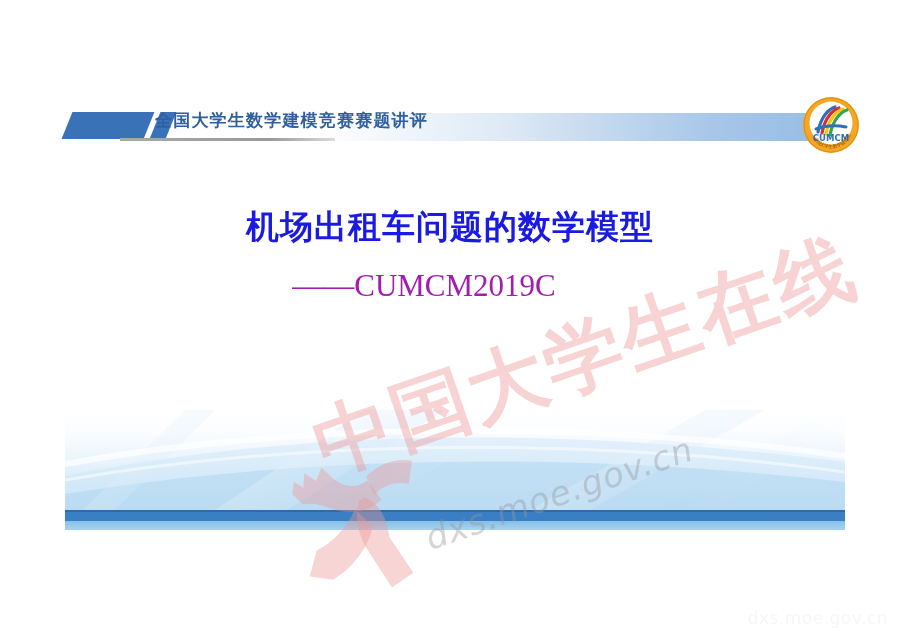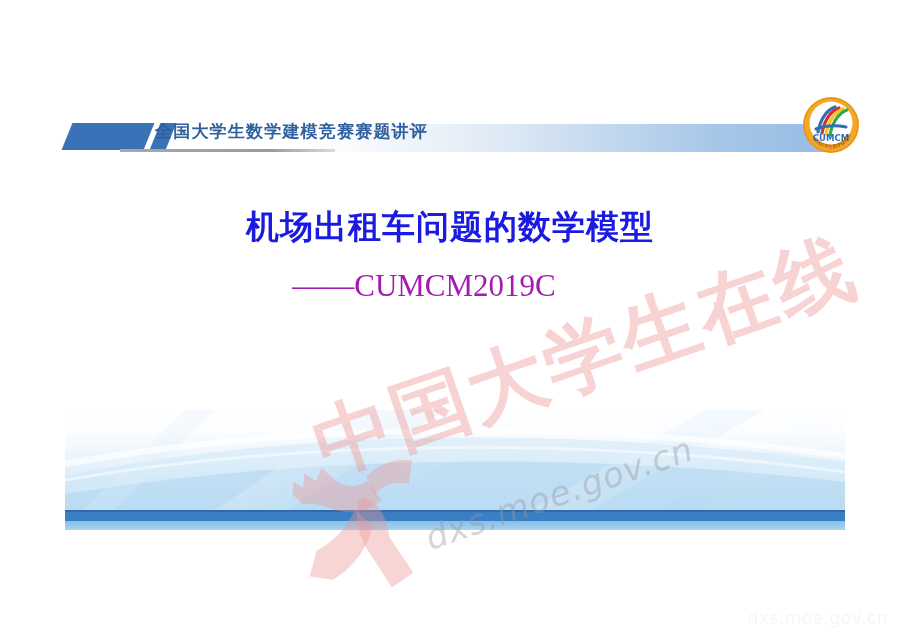--- a/index.html
+++ b/index.html
@@ -23,21 +23,21 @@
     width: 900px;
     height: 636px;
     background: #ffffff;
     overflow: hidden;
   }
 
   
   #header {
     position: absolute;
     left: 65px;
-    top: 116px;
+    top: 105px;
     width: 780px;
     height: 45px;
   }
   .hdr-gradient {
     position: absolute;
     left: 175px;
     top: 8px;
     width: 605px;
     height: 28px;
     background: linear-gradient(to right,

